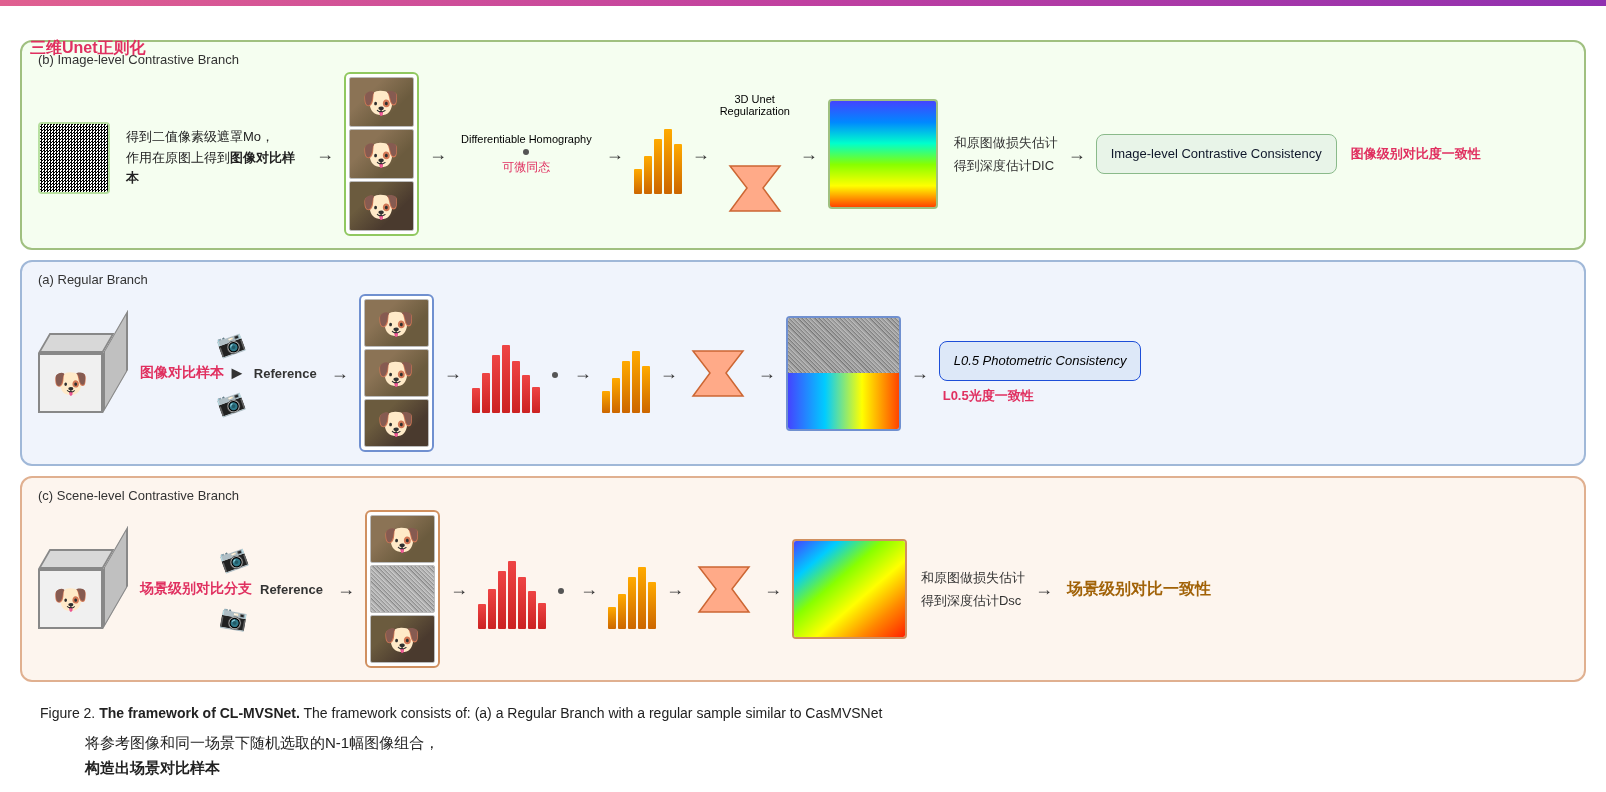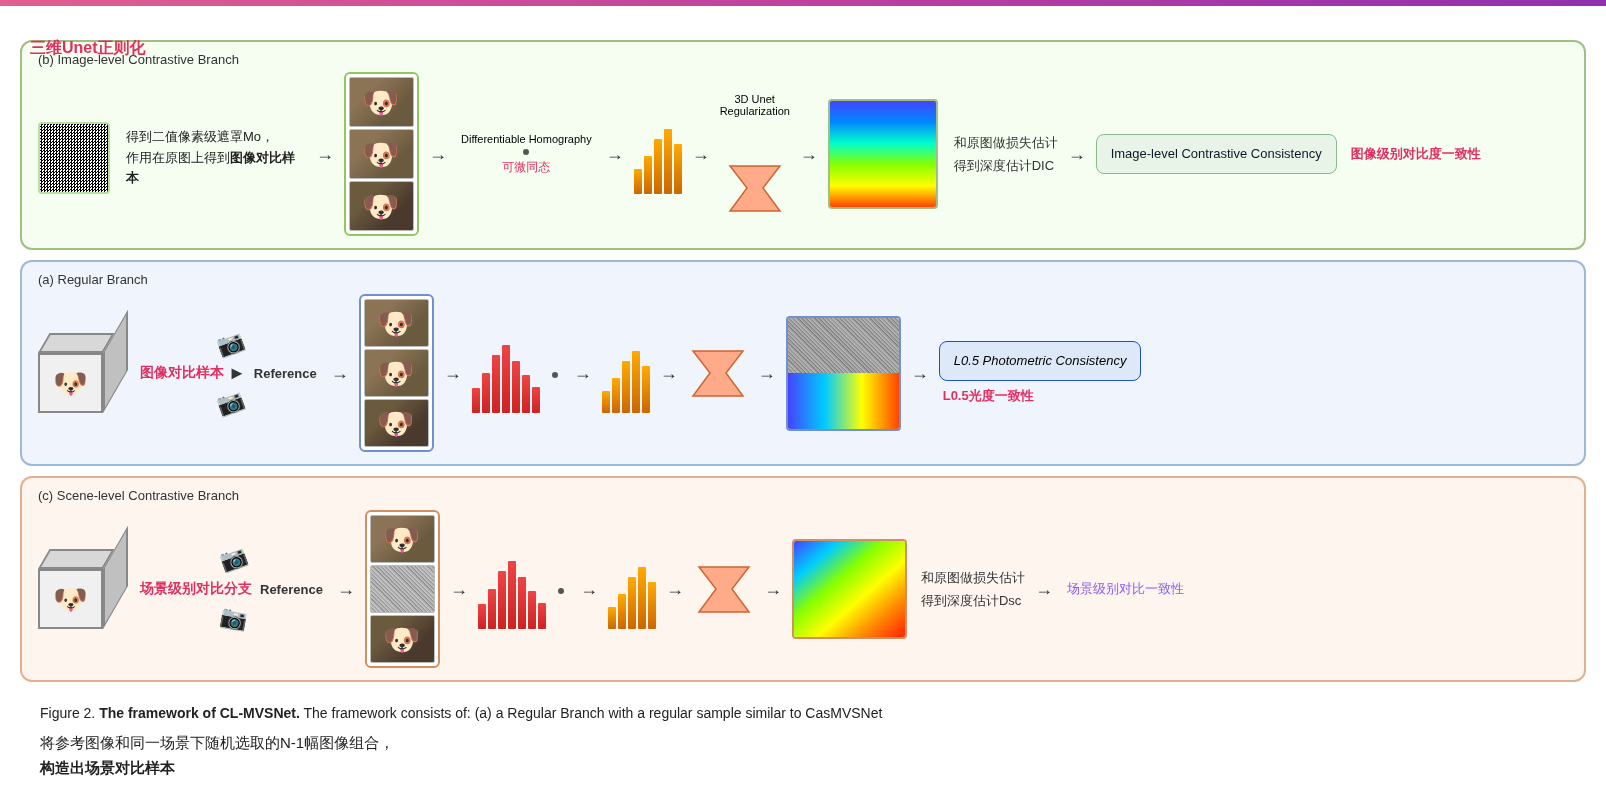--- a/index.html
+++ b/index.html
@@ -200,20 +200,21 @@
     
     .figure-caption {
       margin-top: 12px;
       padding: 8px 20px;
       font-size: 14px;
       color: #222;
       line-height: 1.7;
     }
     .figure-caption .chinese {
       font-size: 15px;
+      margin-left: 45px;
     }
 
     
     .noisy-box {
       width: 72px;
       height: 72px;
       border: 2px solid #b8e0a0;
       border-radius: 4px;
       background: repeating-conic-gradient(#000 0% 25%, #fff 0% 50%) 0 0 / 3px 3px;
     }
@@ -496,21 +497,21 @@
       </div>
 
       <div style="margin-left:8px; font-size:13px; color:#333; line-height:1.8;">
         <div>和原图做损失估计</div>
         <div>得到深度估计Dsc</div>
       </div>
 
       <div class="arrow">→</div>
 
       <div style="display:flex; flex-direction:column; align-items:flex-start; gap:6px;">
-        <div style="color:#8b5cf6; font-size:13px; font-weight:normal; margin-left:4px;">场景级别对比一致性</div>
+        <div style="color:#a16207; font-size:16px; font-weight:bold; margin-left:4px;">场景级别对比一致性</div>
       </div>
     </div>
   </div>
 
   <div class="figure-caption">
     <div>
       <span>Figure 2.</span>
       <strong>The framework of CL-MVSNet.</strong>
       <span> The framework consists of: (a) a Regular Branch with a regular sample similar to CasMVSNet</span>
     </div>

